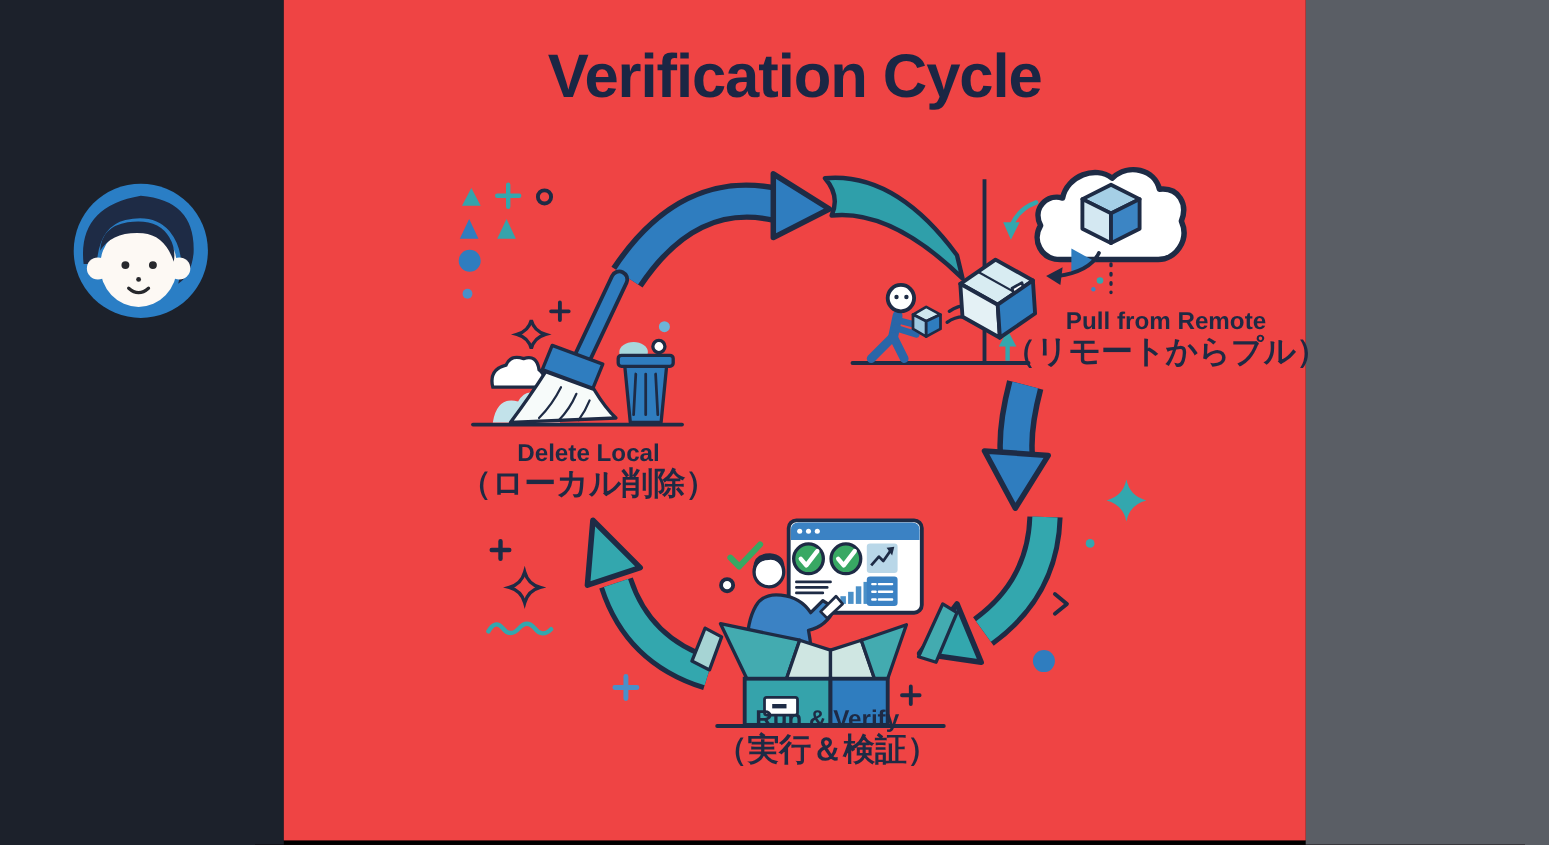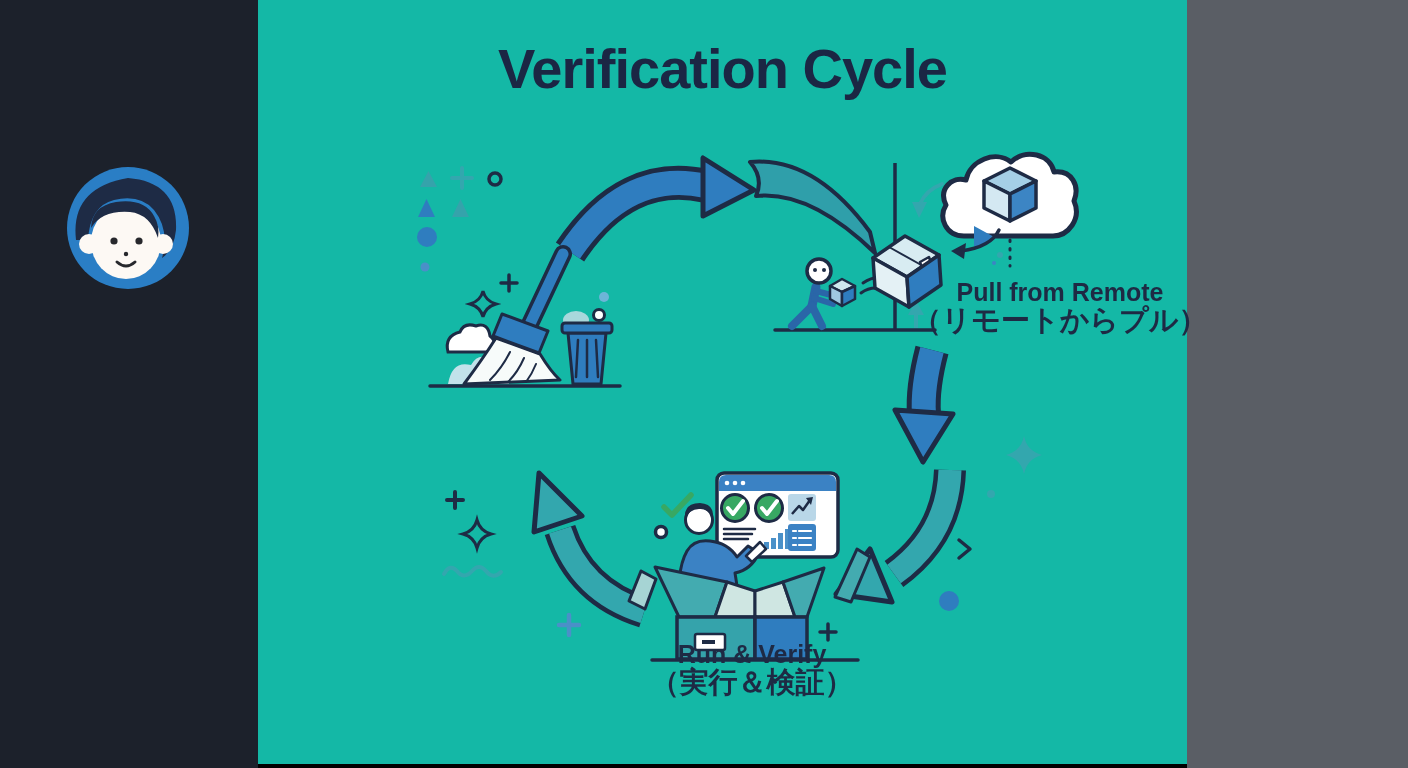--- a/index.html
+++ b/index.html
@@ -1,26 +1,26 @@
 <!DOCTYPE html>
 <html><head>
 <meta charset="utf-8">
 <style>
   html,body{margin:0;padding:0;background:#000;}
   .stage{position:relative;width:1408px;height:768px;overflow:hidden;
          font-family:"Liberation Sans","DejaVu Sans",sans-serif;}
   .side-left{position:absolute;left:0;top:0;width:258px;height:768px;background:#1c212b;}
   .side-right{position:absolute;left:1187px;top:0;width:221px;height:768px;background:#5a5e65;}
-  .panel{position:absolute;left:258px;top:0;width:929px;height:764px;background:#14b8a6;}
+  .panel{position:absolute;left:258px;top:0;width:929px;height:764px;background:#ef4444;}
   .avatar-wrap{position:absolute;left:58px;top:158px;width:140px;height:140px;}
   .title{position:absolute;left:0;right:0;top:36px;text-align:center;
          font-size:56px;font-weight:800;color:#1b2644;letter-spacing:-1px;}
   .illus{position:absolute;left:0;top:0;}
   .step-label{position:absolute;text-align:center;color:#1e2a44;line-height:28px;white-space:nowrap;}
-  .step-label .en{font-size:25px;font-weight:700;}
+  .step-label .en{font-size:22px;font-weight:700;}
   .step-label .ja{font-size:29px;font-weight:700;}
   .lbl-pull{left:802px;top:278px;transform:translateX(-50%);}
   .lbl-delete{left:277px;top:398px;transform:translateX(-50%);}
   .lbl-run{left:494px;top:640px;transform:translateX(-50%);}
 </style>
 </head>
 <body>
 
 <div class="stage">
 
@@ -219,20 +219,24 @@
           <rect x="497" y="617" width="52" height="42" fill="#2f7dbf" stroke="#1e2b45" stroke-width="3.5"></rect>
           <rect x="437" y="634" width="30" height="16" rx="2" fill="#ffffff" stroke="#1e2b45" stroke-width="2.5"></rect>
           <rect x="444" y="640" width="13" height="4" fill="#1e2b45"></rect>
           <path d="M 562 632 H 578 M 570 624 V 640" stroke="#1e2b45" stroke-width="3.5" stroke-linecap="round"></path>
         </g>
       </g>
     </svg>
 
     <div class="title">Verification Cycle</div>
 
+    <div class="step-label lbl-delete">
+      <div class="en">Delete Local</div>
+      <div class="ja">（ローカル削除）</div>
+    </div>
     <div class="step-label lbl-pull">
       <div class="en">Pull from Remote</div>
       <div class="ja">（リモートからプル）</div>
     </div>
     <div class="step-label lbl-run">
       <div class="en">Run &amp; Verify</div>
       <div class="ja">（実行＆検証）</div>
     </div>
 
   </div>

